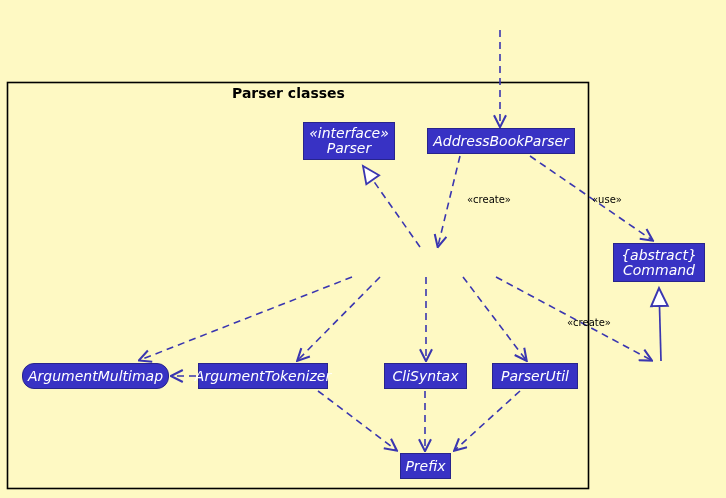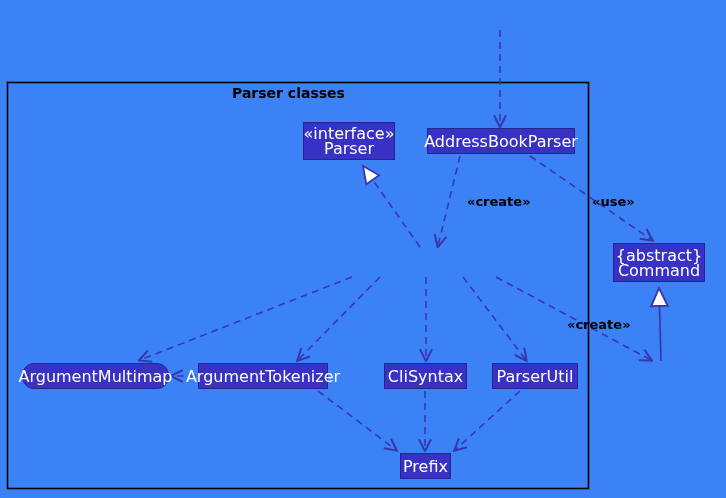--- a/index.html
+++ b/index.html
@@ -4,60 +4,61 @@
 <style>
   html, body {
     margin: 0;
     padding: 0;
     background: #ffffff;
   }
   #canvas {
     position: relative;
     width: 726px;
     height: 498px;
-    background: #3b82f6;
+    background: #fef9c3;
     font-family: "DejaVu Sans", sans-serif;
     overflow: hidden;
   }
   #svg-layer {
     position: absolute;
     left: 0;
     top: 0;
     width: 726px;
     height: 498px;
   }
   .uml-box {
     position: absolute;
     background: #3832c4;
     border: 1px solid #28248c;
     color: #ffffff;
-    font-size: 16px;
+    font-size: 14px;
     line-height: 15px;
     text-align: center;
     display: flex;
     flex-direction: column;
     align-items: center;
     justify-content: center;
     box-sizing: border-box;
     white-space: nowrap;
     z-index: 3;
+    font-style: italic;
   }
   .uml-box .line1, .uml-box .line2 { display: block; }
   .pkg-title {
     position: absolute;
     font-size: 14px;
     font-weight: bold;
     color: #000000;
     z-index: 4;
     white-space: nowrap;
   }
   .edge-label {
     position: absolute;
-    font-size: 13px;
-    font-weight: bold;
+    font-size: 10px;
+    font-weight: normal;
     color: #000000;
     z-index: 4;
     white-space: nowrap;
   }
 </style>
 </head>
 <body>
 
 <div id="canvas">
 

